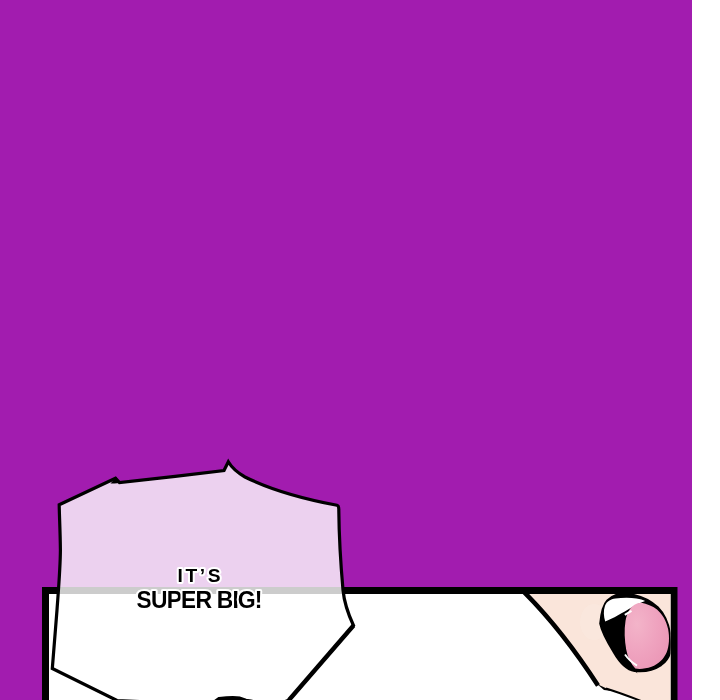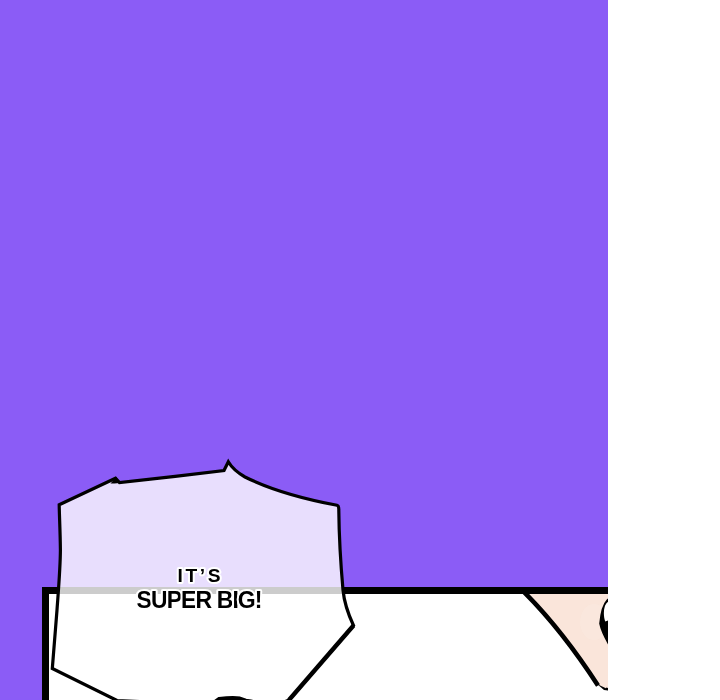--- a/index.html
+++ b/index.html
@@ -1,16 +1,16 @@
 <!DOCTYPE html>
 <html><head>
 <meta charset="utf-8">
 <style>
   html,body{margin:0;padding:0;background:#ffffff;}
-  #stage{position:relative;width:608px;height:700px;overflow:hidden;background:#8b5cf6;}
+  #stage{position:relative;width:692px;height:700px;overflow:hidden;background:#a21caf;}
   svg{display:block;}
 </style>
 </head>
 <body>
 <div id="stage">
 <svg width="720" height="700" viewBox="0 0 720 700" xmlns="http://www.w3.org/2000/svg">
 
   <rect x="45.5" y="590.5" width="628.5" height="200" fill="#ffffff" stroke="#000000" stroke-width="7"></rect>
   <defs>
     <clipPath id="panelclip">

